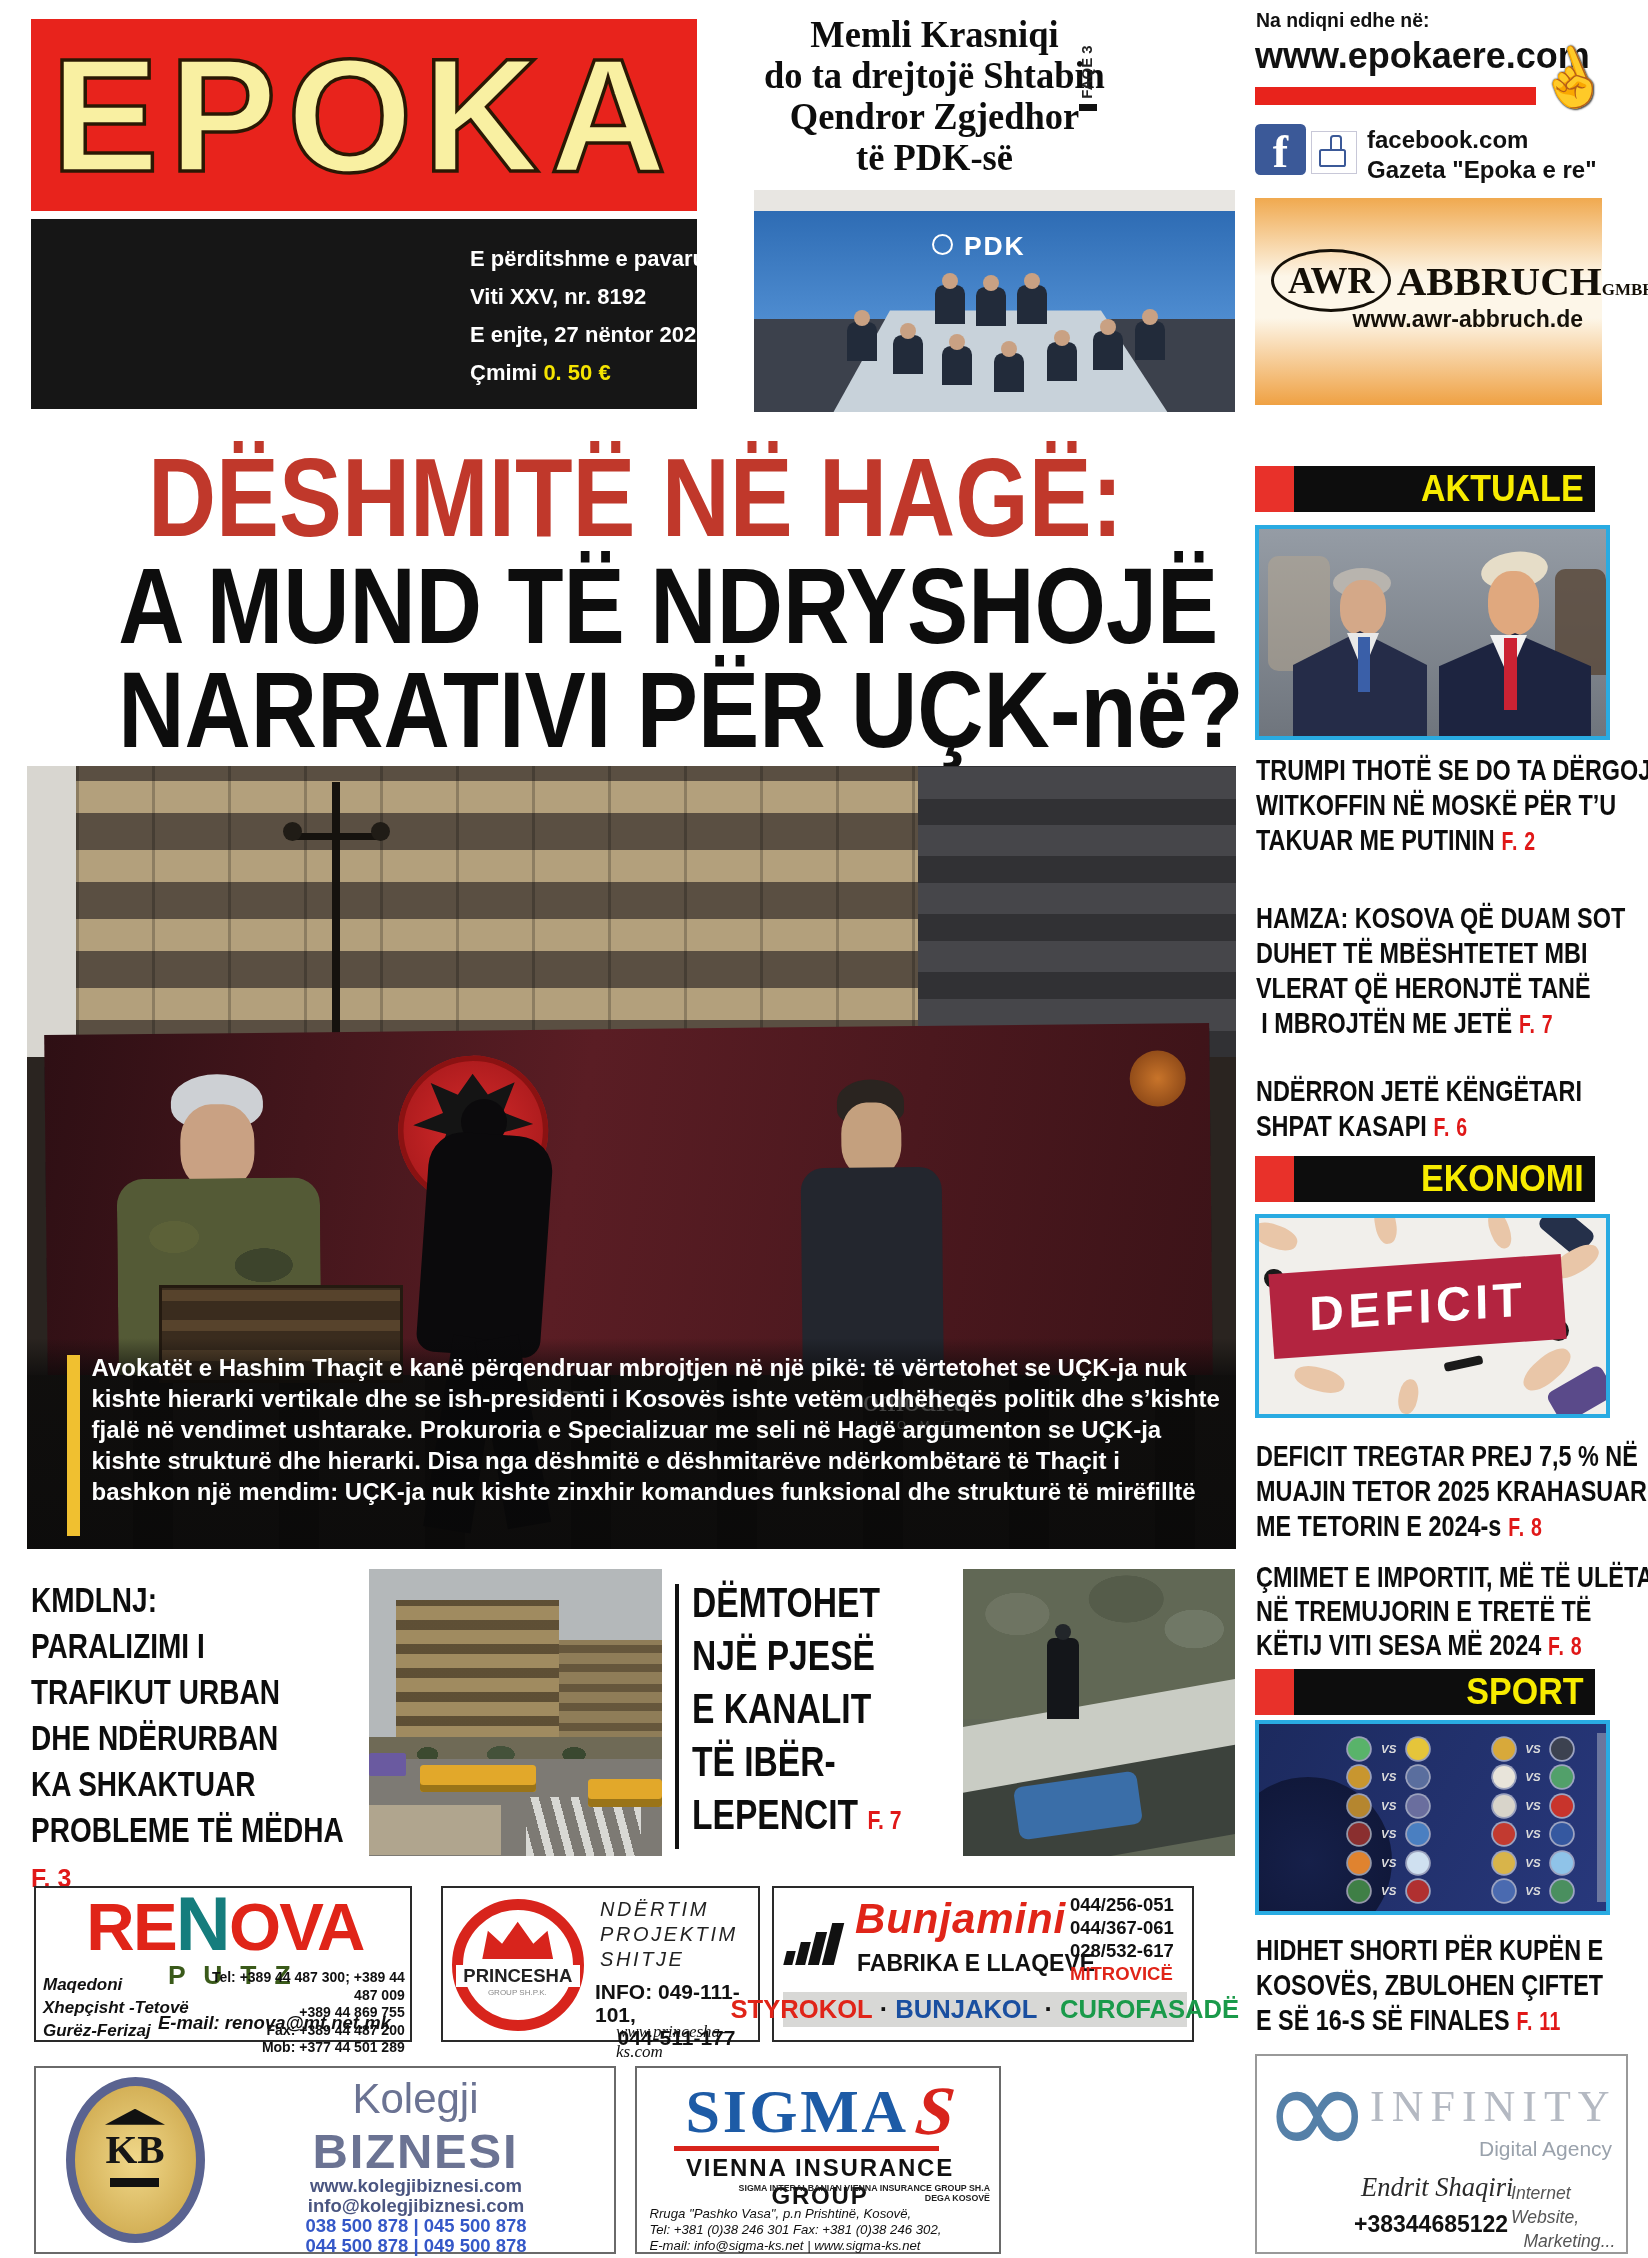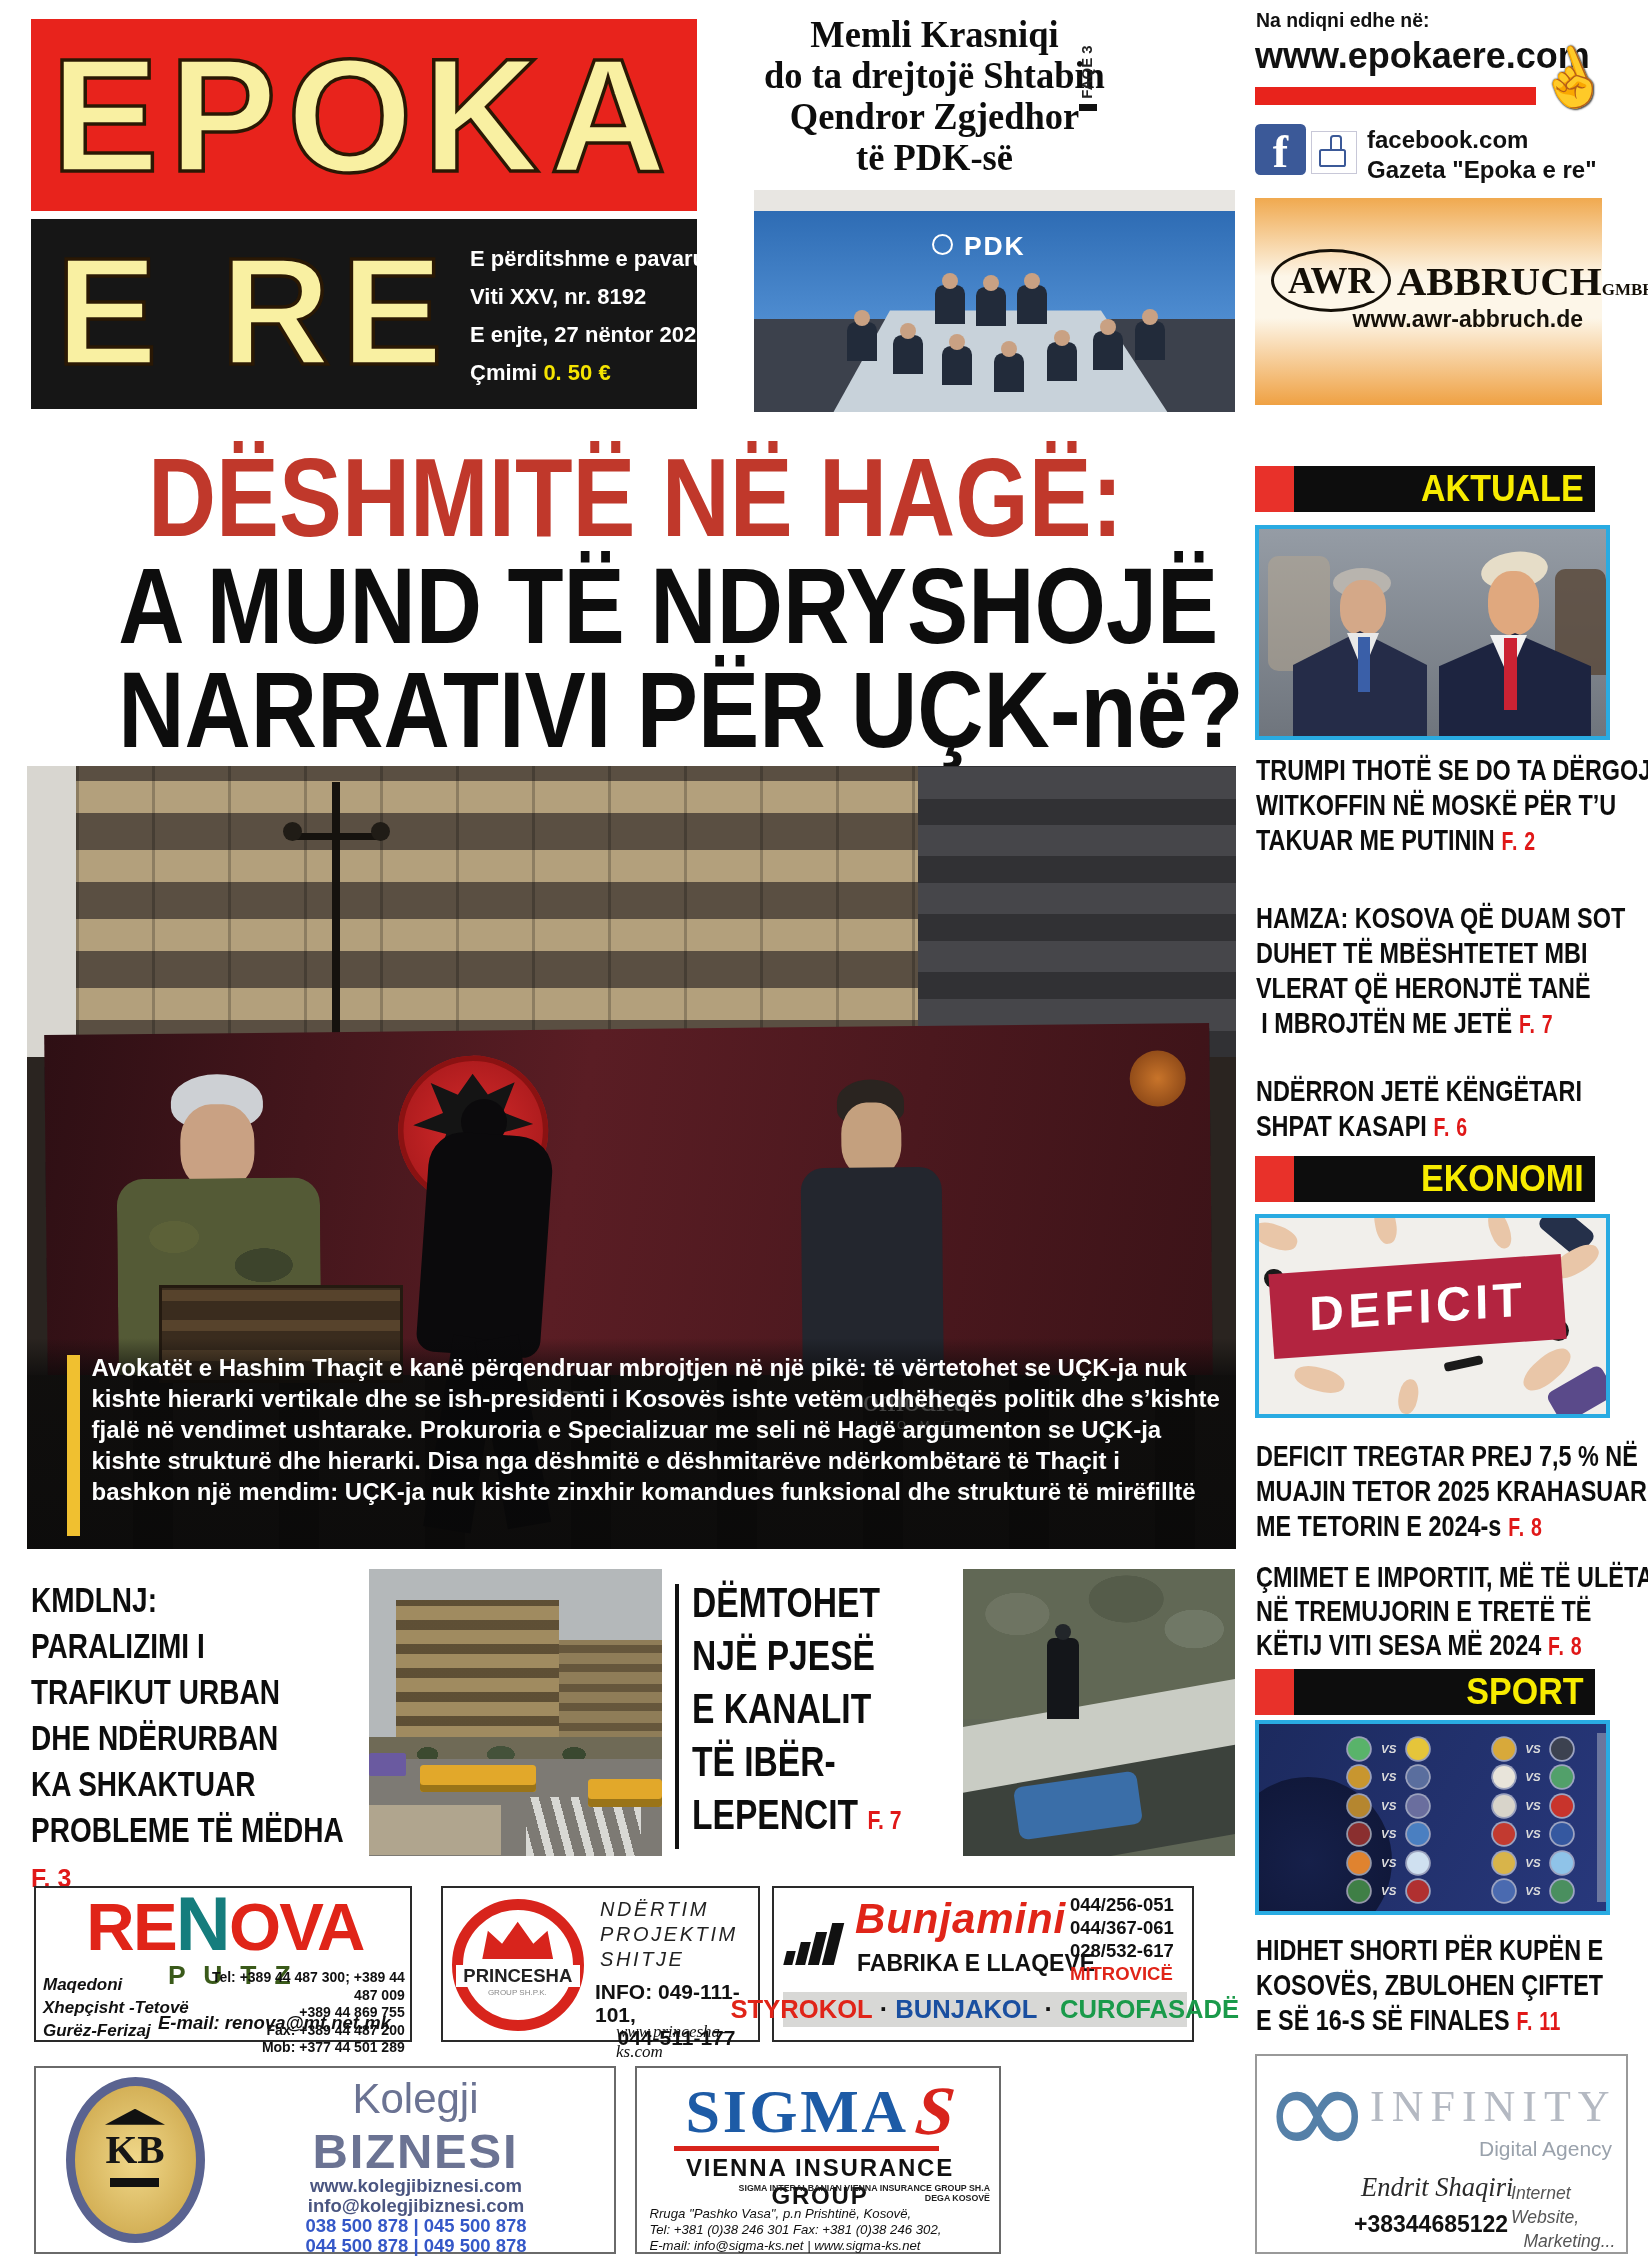--- a/index.html
+++ b/index.html
@@ -45,21 +45,20 @@
 </style>
 </head>
 <body>
 
 <div id="page">
 
   <div class="abs" id="epoka-box">
     <span class="big">EPOKA</span>
   </div>
   <div class="abs" id="ere-box">
-    <span class="big">E RE</span>
     <div id="mh-info">
       <div>E përditshme e pavarur</div>
       <div>Viti XXV, nr. 8192</div>
       <div>E enjte, 27 nëntor 2025</div>
       <div><span>Çmimi</span> <span class="yellow">0. 50 €</span></div>
     </div>
   </div>
 
   <div class="abs" style="left:753px;top:14px;width:363px;text-align:center;font-family:'Liberation Serif',serif;font-weight:bold;font-size:38px;line-height:41px;color:#0d0d0d;">
     <span style="display:block;transform:scaleX(.96);transform-origin:50% 50%;">Memli Krasniqi</span>

